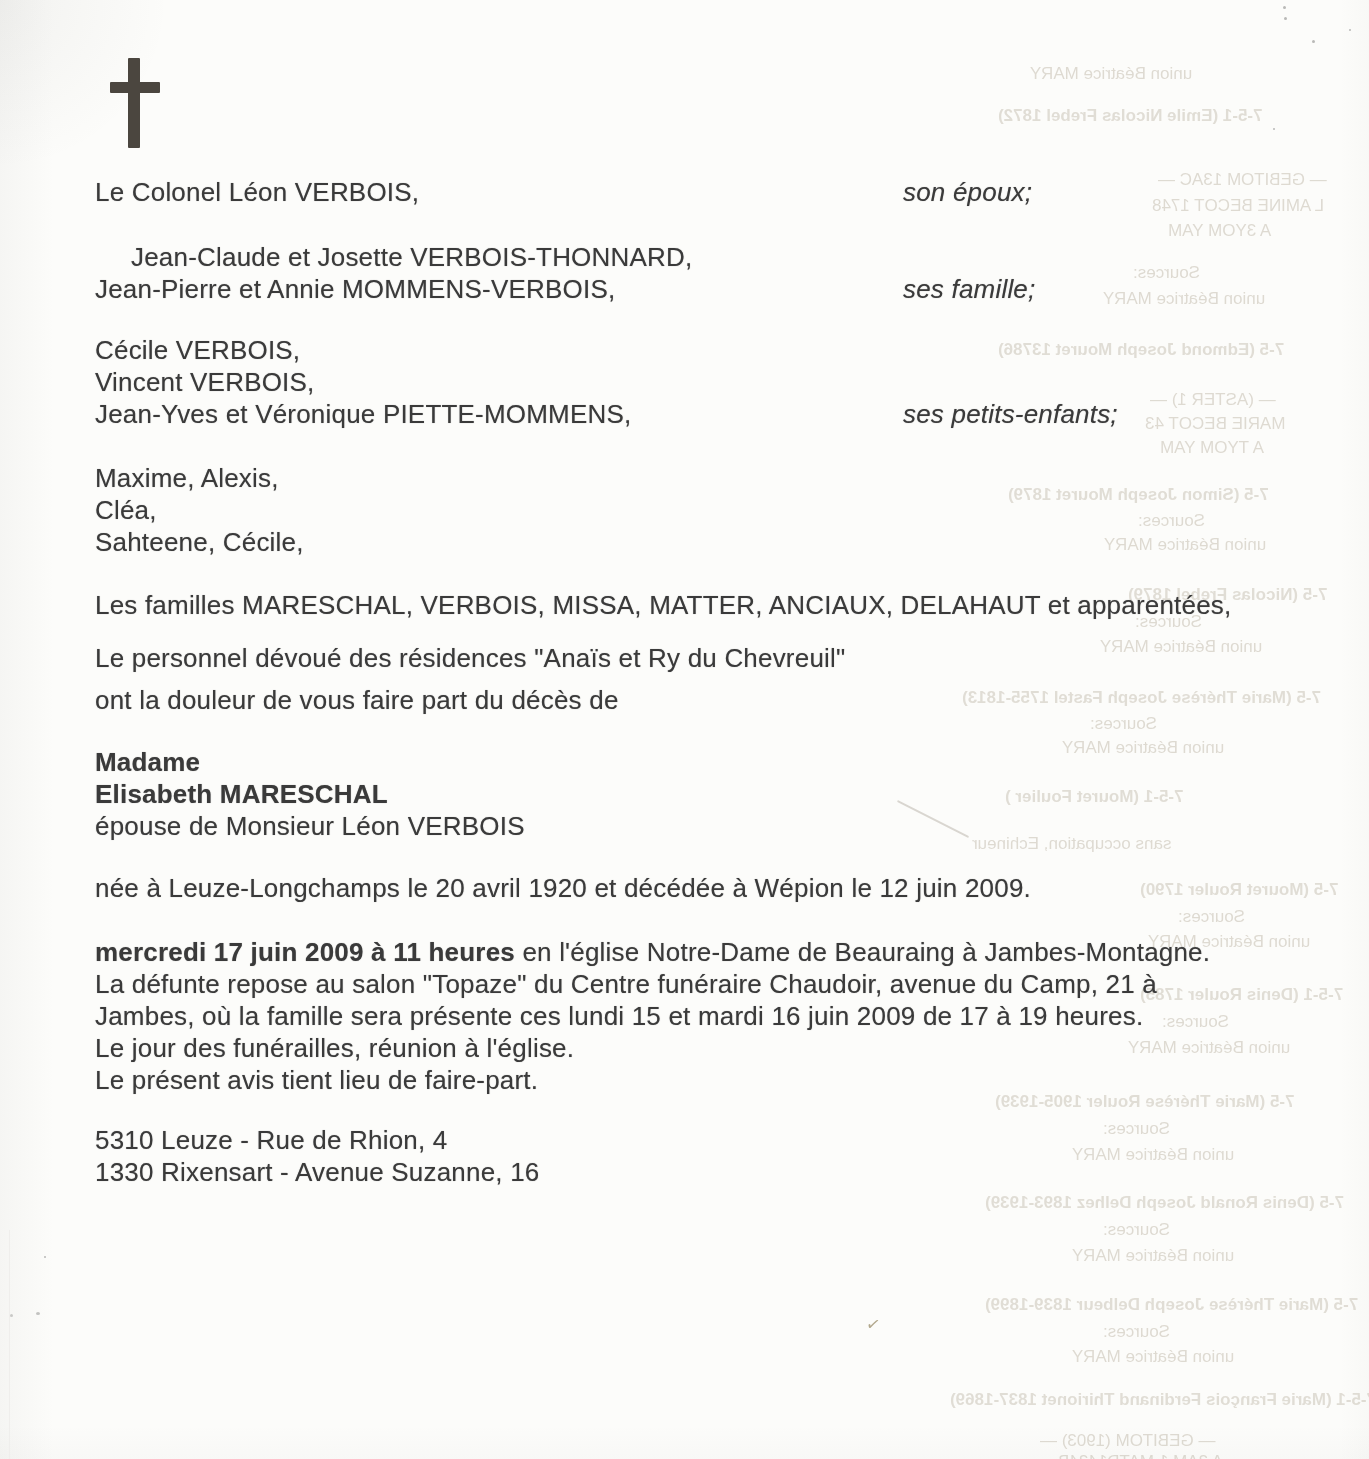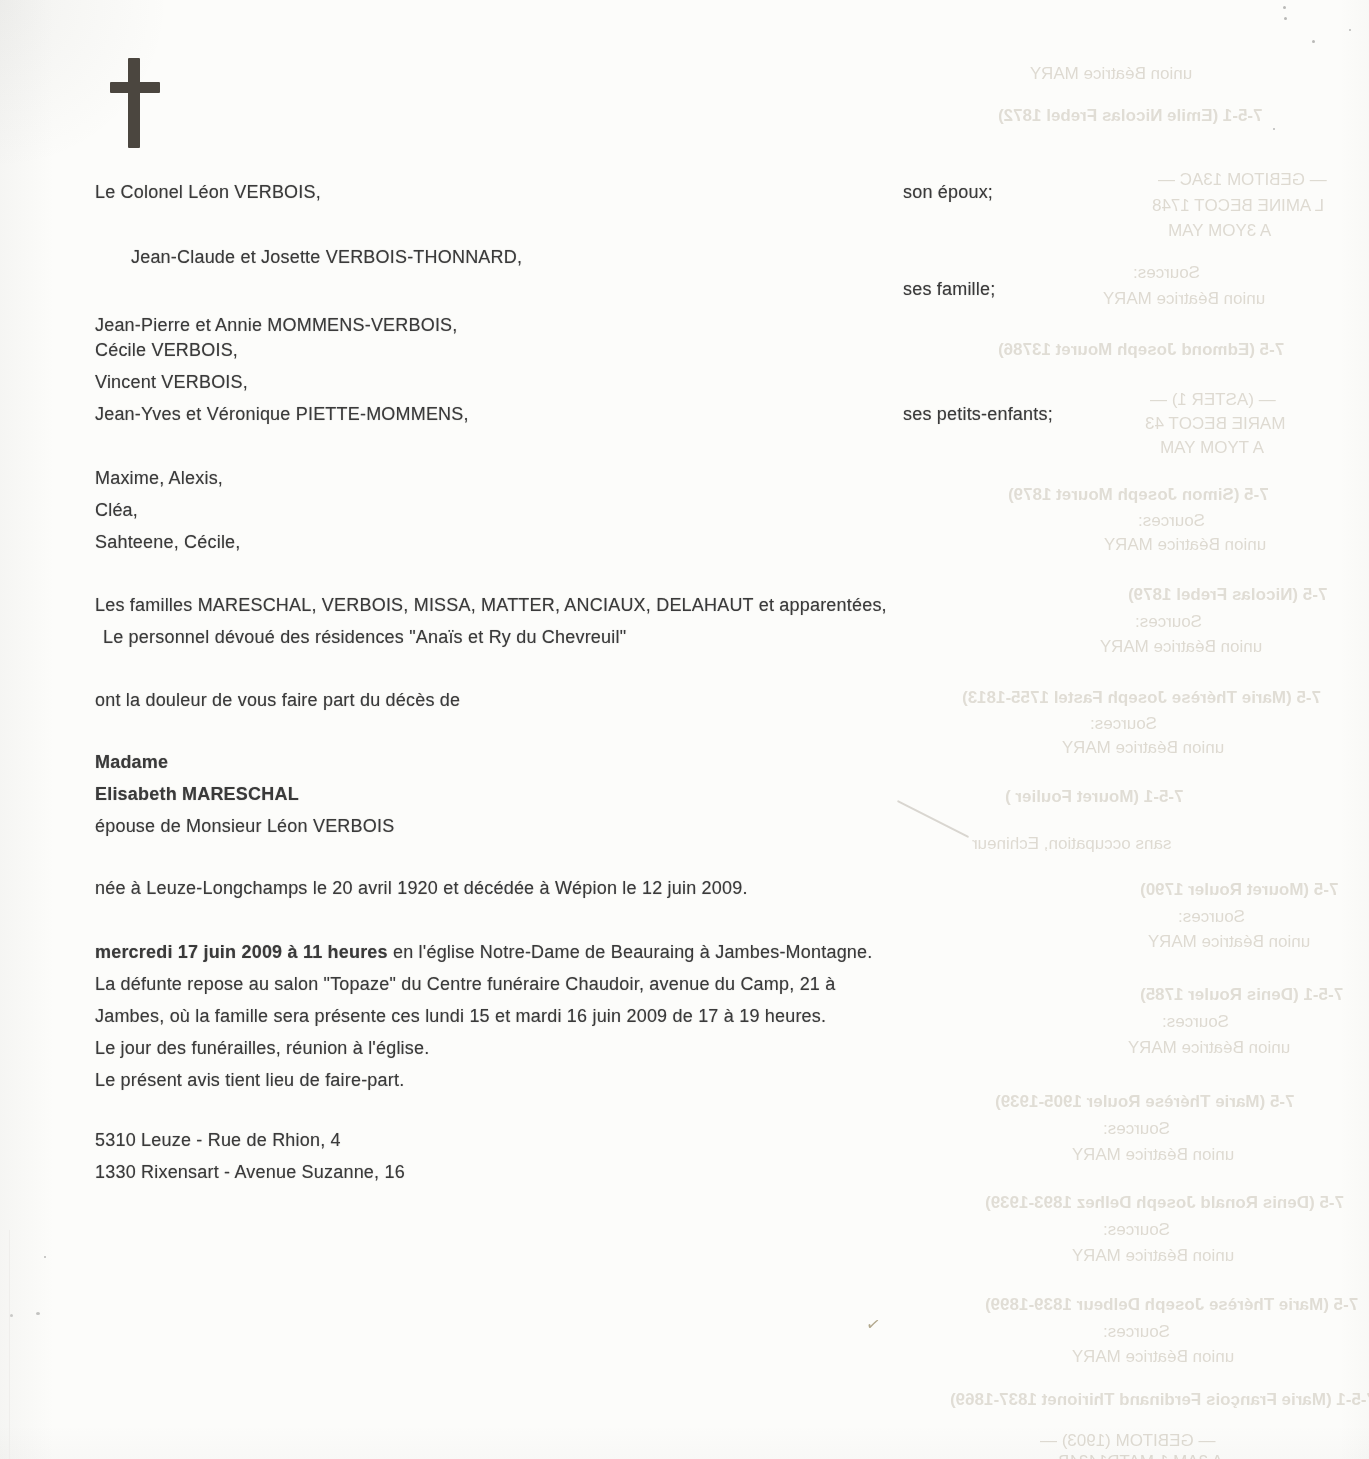--- a/index.html
+++ b/index.html
@@ -10,25 +10,25 @@
     background:
       radial-gradient(circle at 0 0, rgba(60,60,55,0.05), transparent 170px),
       linear-gradient(90deg, rgba(60,60,55,0.035), transparent 55px),
       linear-gradient(270deg, rgba(60,60,55,0.02), transparent 30px),
       linear-gradient(0deg, rgba(60,60,55,0.02), transparent 35px),
       #fcfcfa;
     font-family:"Liberation Sans", sans-serif;
     color:#3a3a3a;
   }
   .line{
-    position:absolute;font-size:18px;line-height:32px;white-space:nowrap;
+    position:absolute;font-size:26px;line-height:32px;white-space:nowrap;
     letter-spacing:0.2px;
     text-shadow:0 0 1px rgba(58,58,58,0.45);
   }
-  .italic{}
+  .italic{font-style:italic;}
   .bold{font-weight:bold;}
   
   .cross{position:absolute;left:0;top:0;}
   .cross .v{position:absolute;left:128px;top:58px;width:12px;height:90px;background:#4b463f;border-radius:1px;}
   .cross .h{position:absolute;left:110px;top:82px;width:50px;height:11px;background:#4b463f;border-radius:1px;}
   
   .ghost{
     position:absolute;color:#b5ac9b;opacity:0.42;filter:blur(0.6px);
     transform:scaleX(-1);white-space:nowrap;font-size:17px;line-height:20px;
   }
@@ -101,34 +101,34 @@
 
   <div class="cross">
     <div class="v"></div>
     <div class="h"></div>
   </div>
 
   <div class="line" style="left:95px;top:176px;">Le Colonel Léon VERBOIS,</div>
   <div class="line italic" style="left:903px;top:176px;">son époux;</div>
 
   <div class="line" style="left:95px;top:241px;margin-left:36px;">Jean-Claude et Josette VERBOIS-THONNARD,</div>
-  <div class="line" style="left:95px;top:273px;margin-top:36px;">Jean-Pierre et Annie MOMMENS-VERBOIS,</div>
+  <div class="line" style="left:95px;top:273px;">Jean-Pierre et Annie MOMMENS-VERBOIS,</div>
   <div class="line italic" style="left:903px;top:273px;">ses famille;</div>
 
   <div class="line" style="left:95px;top:334px;">Cécile VERBOIS,</div>
   <div class="line" style="left:95px;top:366px;">Vincent VERBOIS,</div>
   <div class="line" style="left:95px;top:398px;">Jean-Yves et Véronique PIETTE-MOMMENS,</div>
   <div class="line italic" style="left:903px;top:398px;">ses petits-enfants;</div>
 
   <div class="line" style="left:95px;top:462px;">Maxime, Alexis,</div>
   <div class="line" style="left:95px;top:494px;">Cléa,</div>
   <div class="line" style="left:95px;top:526px;">Sahteene, Cécile,</div>
 
   <div class="line" style="left:95px;top:589px;">Les familles MARESCHAL, VERBOIS, MISSA, MATTER, ANCIAUX, DELAHAUT et apparentées,</div>
-  <div class="line" style="left:95px;top:621px;margin-left:8px;">Le personnel dévoué des résidences "Anaïs et Ry du Chevreuil"</div>
+  <div class="line" style="left:95px;top:642px;">Le personnel dévoué des résidences "Anaïs et Ry du Chevreuil"</div>
 
   <div class="line" style="left:95px;top:684px;">ont la douleur de vous faire part du décès de</div>
 
   <div class="line bold" style="left:95px;top:746px;">Madame</div>
   <div class="line bold" style="left:95px;top:778px;">Elisabeth MARESCHAL</div>
   <div class="line" style="left:95px;top:810px;">épouse de Monsieur Léon VERBOIS</div>
 
   <div class="line" style="left:95px;top:872px;">née à Leuze-Longchamps le 20 avril 1920 et décédée à Wépion le 12 juin 2009.</div>
   <div class="line" style="left:95px;top:936px;"><span class="bold">mercredi 17 juin 2009 à 11 heures</span><span> en l'église Notre-Dame de Beauraing à Jambes-Montagne.</span></div>
   <div class="line" style="left:95px;top:968px;">La défunte repose au salon "Topaze" du Centre funéraire Chaudoir, avenue du Camp, 21 à</div>

